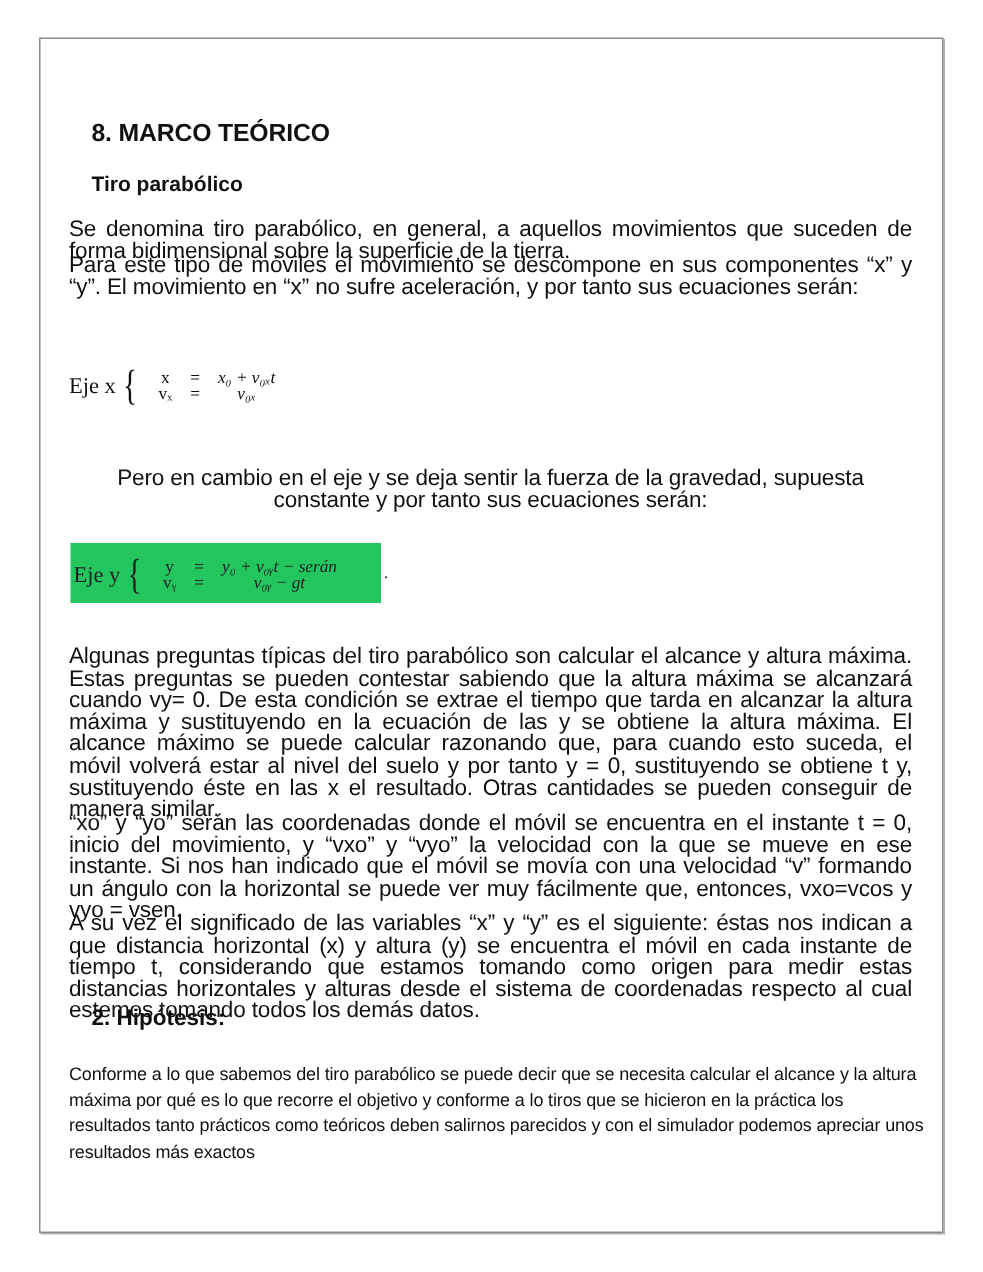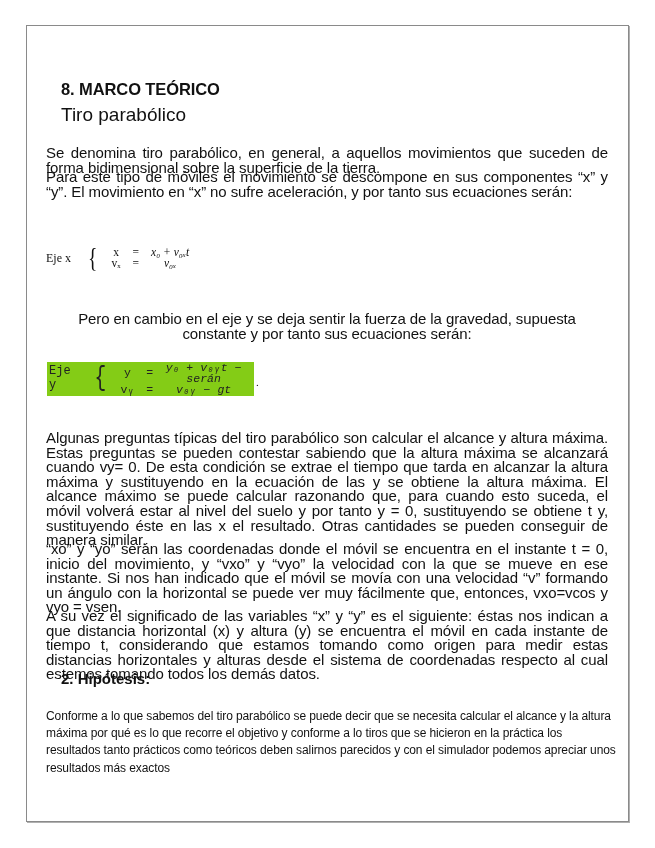--- a/index.html
+++ b/index.html
@@ -1,33 +1,33 @@
 <!DOCTYPE html>
 <html><head>
   <meta charset="utf-8">
   <style>
     html, body { margin: 0; padding: 0; background: #ffffff; }
     body { width: 655px; height: 848px; position: relative; overflow: hidden;
            font-family: "Liberation Sans", sans-serif; color: #111; }
     .page { position: absolute; left: 26px; top: 25px; width: 601px; height: 795px;
             border: 1px solid #8a8a8a; box-shadow: 1px 1px 0 #b0b0b0; background: #fff; }
     .h1 { position: absolute; left: 61px; top: 80px; font-size: 16.5px; font-weight: bold; letter-spacing: -0.1px; }
-    .h2 { position: absolute; left: 61px; top: 104px; font-size: 19px; font-weight: normal; }
+    .h2 { position: absolute; left: 61px; top: 114px; font-size: 14px; font-weight: bold; }
     .p { position: absolute; left: 46px; width: 562px; font-size: 15px; line-height: 14.6px;
          text-align: justify; letter-spacing: -0.1px; }
     .p.left { text-align: left; }
     .p.tall { line-height: 17.2px; font-size: 12px; }
     .math { font-family: "Liberation Serif", serif; font-size: 12.5px; position: absolute; }
     .eq { position: absolute; display: flex; align-items: center; font-family: "Liberation Serif", serif; }
-    .eq .lbl { font-size: 12px; margin-right: 15px; }
+    .eq .lbl { font-size: 15px; margin-right: 3px; }
     .eq .brace { font-size: 28px; line-height: 28px; transform: scaleX(0.7); margin-right: 6px; font-weight: 100; }
     .eq table { border-collapse: collapse; font-size: 11.5px; font-style: italic; }
     .eq td { padding: 0 6px; line-height: 11px; text-align: center; }
     .eq td.c { text-align: center; font-style: normal; }
-    .eq.gray { background: #84cc16; padding: 0 6px 2px 2px; color: #222; font-family: Liberation Mono, monospace; }
+    .eq.gray { background: #22c55e; padding: 6px 6px 2px 2px; color: #222; }
     .h3 { position: absolute; left: 61px; top: 670px; font-size: 15px; font-weight: bold; }
   </style>
 </head>
 <body>
 
 <div class="page"></div>
 
 <div class="h1">8. MARCO TEÓRICO</div>
 <div class="h2">Tiro parabólico</div>
 

